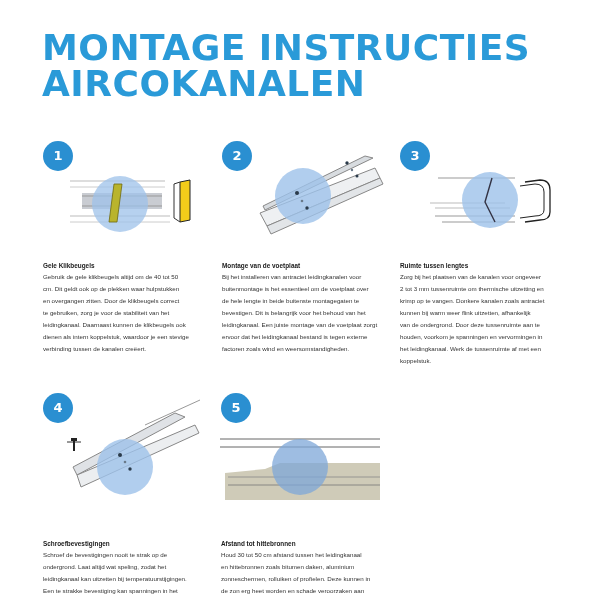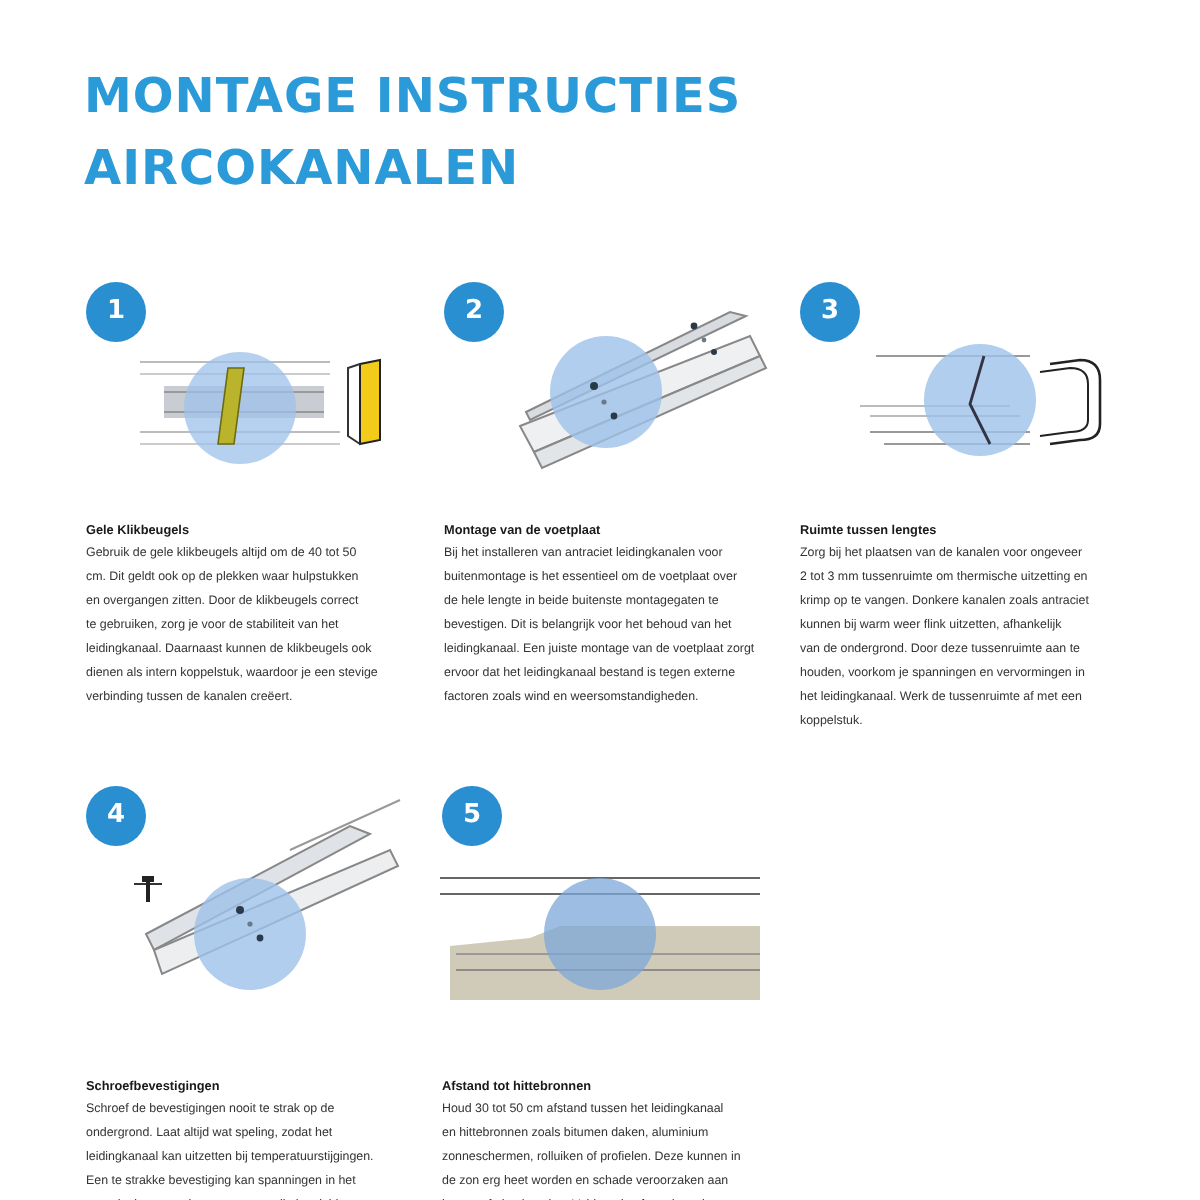--- a/index.html
+++ b/index.html
@@ -1,21 +1,21 @@
 <!DOCTYPE html>
 <html><head>
   <meta charset="utf-8">
   <style>
     * { margin: 0; padding: 0; box-sizing: border-box; }
     html, body { width: 600px; height: 600px; overflow: hidden; background: #ffffff; }
     body { position: relative; font-family: "Liberation Sans", sans-serif; color: #222; }
     .title {
       position: absolute; left: 42px; top: 30px; width: 520px;
       font-family: "DejaVu Sans", sans-serif; font-weight: bold;
-      font-size: 24px; line-height: 36px; letter-spacing: 0.5px;
+      font-size: 36px; line-height: 36px; letter-spacing: 0.5px;
       color: #2a9ad8;
     }
     .badge {
       position: absolute; width: 30px; height: 30px; border-radius: 50%;
       background: #2a8fd1; color: #fff; font-family: "DejaVu Sans", sans-serif;
       font-weight: bold; font-size: 13px; line-height: 30px; text-align: center;
     }
     .illus { position: absolute; }
     .step-title {
       position: absolute; font-weight: bold; font-size: 6.4px; color: #1a1a1a;

